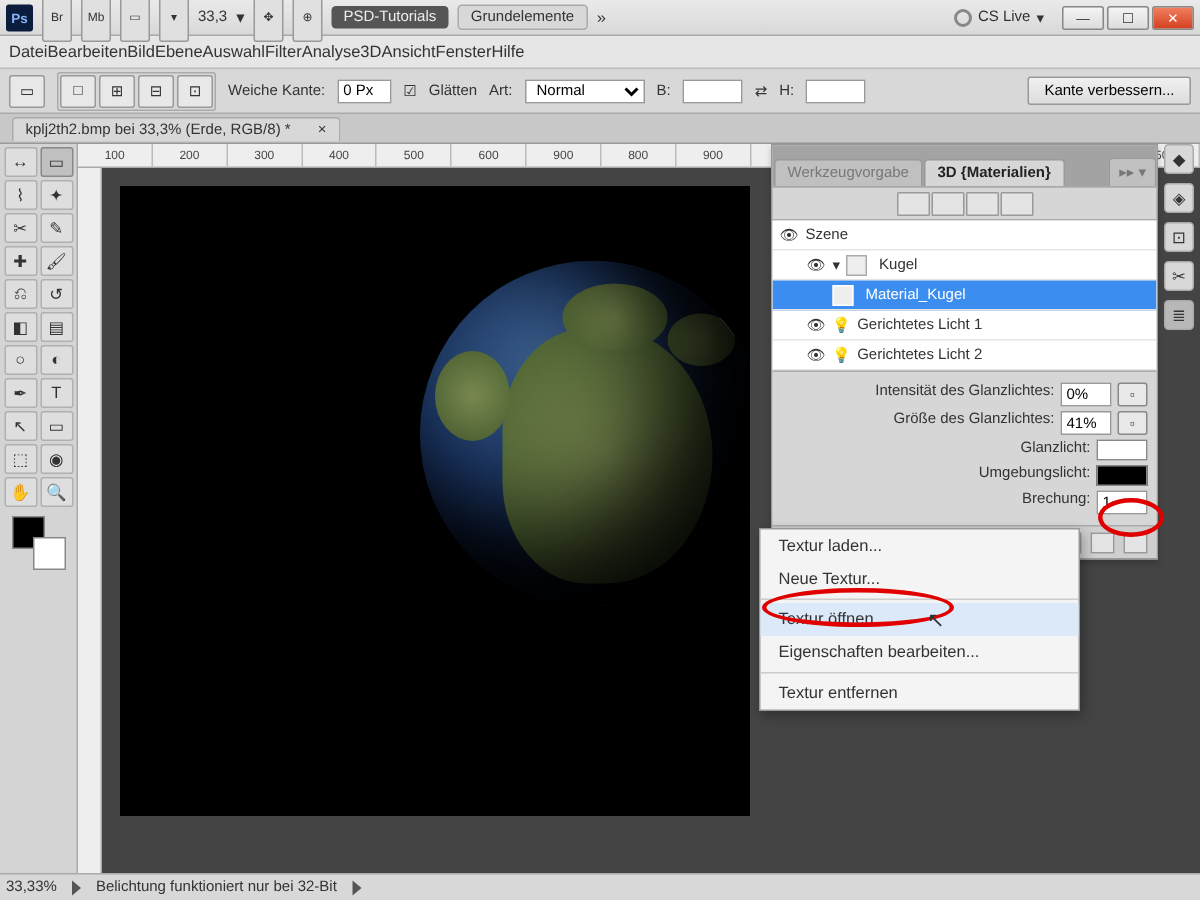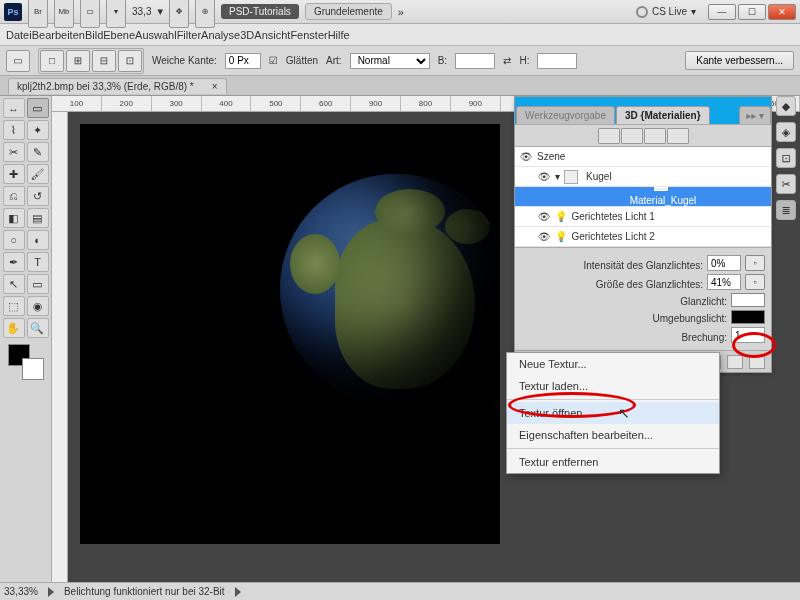--- a/index.html
+++ b/index.html
@@ -54,45 +54,45 @@
 .earth{position:absolute;width:230px;height:230px;border-radius:50%;left:200px;top:50px;background:radial-gradient(circle at 35% 30%, #3a5c88 0%, #1e3a68 35%, #0a1838 70%, #020510 100%);box-shadow:inset -40px -30px 60px rgba(0,0,0,0.9);overflow:hidden;}
 .land{position:absolute;background:radial-gradient(circle,#7a8a50,#4a6030);border-radius:50%;}
 .l1{width:140px;height:170px;left:55px;top:45px;border-radius:40% 50% 50% 40%;}
 .l2{width:50px;height:60px;left:10px;top:60px;}
 .l3{width:70px;height:45px;left:95px;top:15px;}
 .l4{width:45px;height:35px;left:165px;top:35px;}
 .shade{position:absolute;inset:0;border-radius:50%;box-shadow:inset -60px -40px 80px rgba(0,0,0,0.95);}
 
 
 .panels{position:absolute;right:28px;top:96px;width:258px;background:#d6d6d6;border:1px solid #999;display:flex;flex-direction:column;box-shadow:0 2px 4px rgba(0,0,0,0.2);}
-.ptabs{display:flex;background:#0ea5e9;font-size:10px;border-bottom:1px solid #aaa;height:28px;align-items:flex-end;}
+.ptabs{display:flex;background:#a3a3a3;font-size:10px;border-bottom:1px solid #aaa;height:28px;align-items:flex-end;}
 .ptab{padding:3px 8px;background:#c0c0c0;border:1px solid #999;border-bottom:none;margin-left:1px;border-radius:3px 3px 0 0;color:#777;}
 .ptab.active{background:#d6d6d6;color:#222;font-weight:bold;}
 .ptab.menu{margin-left:auto;padding:3px 6px;}
 .piconbar{height:22px;display:flex;align-items:center;justify-content:center;gap:1px;border-bottom:1px solid #aaa;}
 .picon{width:22px;height:16px;border:1px solid #999;background:#e4e4e4;border-radius:1px;}
 
 .scene{flex:1;background:#fff;max-height:130px;overflow:hidden;font-size:10px;}
 .srow{display:flex;align-items:center;height:20px;border-bottom:1px solid #e4e4e4;padding-left:4px;gap:4px;}
-.srow.sel{background:#3b8ef0;color:#fff;flex-direction:column;}
+.srow.sel{background:#3b8ef0;color:#fff;}
 .eye{width:14px;height:14px;display:flex;align-items:center;justify-content:center;font-size:10px;}
 .indent1{padding-left:22px !important;}
 .indent2{padding-left:40px !important;}
 .sicon{width:14px;height:14px;border:1px solid #aaa;background:#eee;display:inline-block;margin-right:4px;}
 .srow.sel .sicon{border-color:#fff;}
 
 .matpanel{border-top:1px solid #aaa;padding:4px 6px;background:#d6d6d6;position:relative;}
 .matprev{display:flex;align-items:center;gap:10px;margin-bottom:6px;}
 .sphere{width:44px;height:44px;border-radius:50%;background:radial-gradient(circle at 30% 25%, #dde, #778 60%, #334);border:1px solid #888;}
 .texprev{width:50px;height:36px;border:1px solid #888;background:linear-gradient(135deg,#0a1838,#2a4a70);position:relative;overflow:hidden;}
 .texprev::after{content:"";position:absolute;width:30px;height:26px;background:#5a7040;border-radius:50%;left:8px;top:4px;}
 .swatch{width:28px;height:14px;border:1px solid #888;background:#f0f0f0;}
 .docicon{width:20px;height:16px;border:1px solid #888;background:#e8e8e8;border-radius:2px;display:flex;align-items:center;justify-content:center;font-size:9px;}
 
-.proprow{display:flex;align-items:flex-end;font-size:10px;margin:3px 0;gap:4px;}
+.proprow{display:flex;align-items:flex-start;font-size:10px;margin:3px 0;gap:4px;}
 .proprow label{flex:1;text-align:right;}
 .proprow .swatch{width:34px;}
 
 
 .ctxmenu{position:absolute;left:506px;top:352px;width:214px;background:#f4f4f4;border:1px solid #999;box-shadow:2px 3px 8px rgba(0,0,0,0.3);font-size:11px;z-index:100;}
 .ctxmenu .item{padding:5px 12px;}
 .ctxmenu .item.hover{background:#dbe9f9;}
 .ctxmenu hr{border:none;border-top:1px solid #ccc;margin:2px 0;}
 
 
@@ -331,22 +331,22 @@
   </div>
   <div class="bottombar">
     <div class="bicon"></div>
     <div class="bicon"></div>
     <div class="bicon"></div>
     <div class="bicon"></div>
   </div>
 </div>
 
 <div class="ctxmenu">
+  <div class="item">Textur laden...</div>
   <div class="item">Neue Textur...</div>
-  <div class="item">Textur laden...</div>
   <hr>
   <div class="item hover">Textur öffnen...</div>
   <div class="item">Eigenschaften bearbeiten...</div>
   <hr>
   <div class="item">Textur entfernen</div>
 </div>
 
 <div class="redcirc rc1"></div>
 <div class="redcirc rc2"></div>
 

